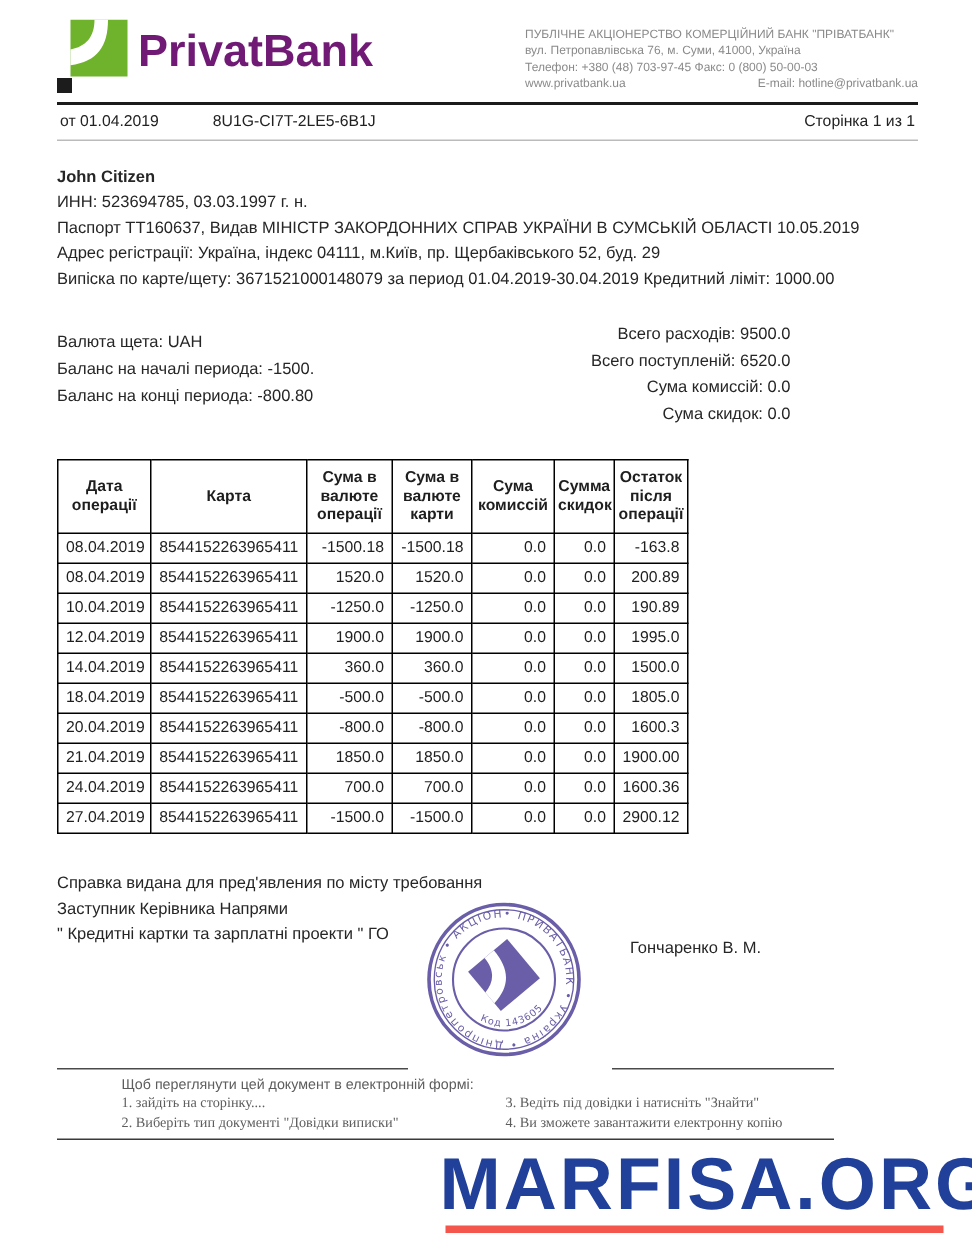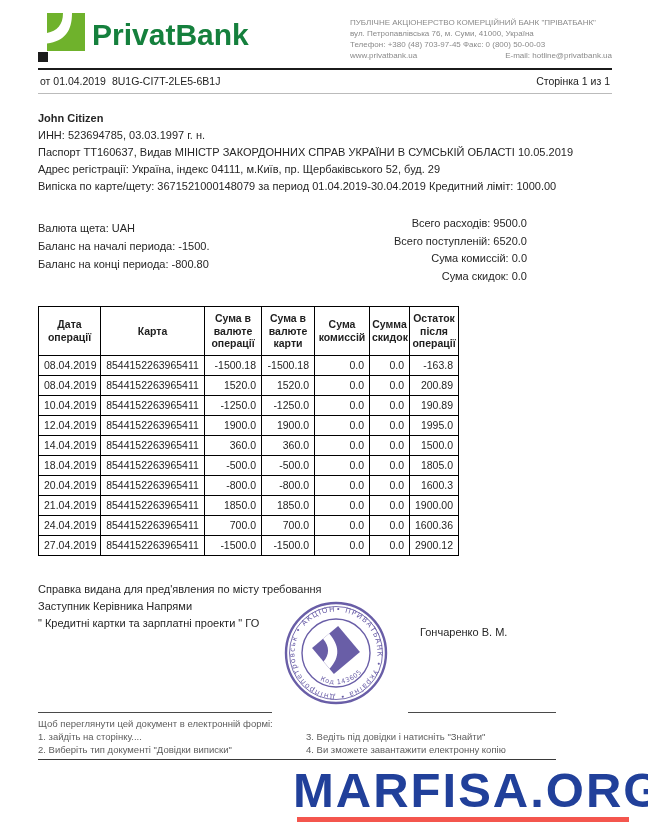--- a/index.html
+++ b/index.html
@@ -8,26 +8,26 @@
     position:relative; width:648px; height:838px; margin:0 auto;
     background:#ffffff; overflow:hidden;
     font-family:"Liberation Sans","DejaVu Sans",sans-serif;
     color:#2b2b2b;
   }
   .content { padding:0 36px 0 38px; }
 
   
   .header { display:flex; justify-content:space-between; align-items:flex-start; padding:13px 0 6px 0; }
   .logo-wrap { display:flex; align-items:center; gap:5px; }
-  .logo-text { font-size:30px; font-weight:700; color:#15803d; letter-spacing:0; line-height:1; padding-bottom:6px; }
+  .logo-text { font-size:30px; font-weight:700; color:#701a75; letter-spacing:0; line-height:1; padding-bottom:6px; }
   .bank-details { font-size:8px; line-height:11px; color:#8a8a8a; width:262px; padding-top:4px; }
   .bank-details .row4 { display:flex; justify-content:space-between; }
   .thick-rule { border-bottom:2px solid #1b1b1b; }
   .meta-row { display:flex; align-items:center; font-size:10.5px; color:#222; padding:5px 2px 6px 2px; }
-  .meta-code { margin-left:6px; }
+  .meta-code { margin-left:36px; }
   .meta-page { margin-left:auto; }
   .thin-rule { border-bottom:1px solid #bbbbbb; }
 
   
   .client { margin-top:16px; font-size:11px; line-height:17px; color:#262626; }
   .client .name { font-weight:700; }
 
   
   .summary { display:flex; justify-content:space-between; margin-top:24px; }
   .summary-left { font-size:11px; line-height:18px; color:#262626; }
@@ -43,22 +43,22 @@
   .note { margin-top:27px; font-size:11px; color:#262626; }
   .signer-area { position:relative; margin-top:3px; height:113px; }
   .signer-role { font-size:11px; line-height:17px; color:#262626; }
   .signer-name { position:absolute; left:382px; top:28px; font-size:11px; color:#262626; }
   .stamp { position:absolute; left:245px; top:2px; opacity:0.88; }
 
   .sig-lines { display:flex; margin-top:1px; }
   .sig-line-left { width:234px; border-bottom:1px solid #4a4a4a; }
   .sig-line-right { width:148px; margin-left:136px; border-bottom:1px solid #4a4a4a; }
 
-  .instructions { margin-top:4px; font-size:9.5px; line-height:13px; color:#5d5d5d; }
-  .instr-grid { display:grid; grid-template-columns:252px auto; column-gap:16px; }
+  .instructions { margin-top:4px; font-size:9.5px; line-height:13px; color:#5d5d5d;margin-left:43px; }
+  .instr-grid { display:grid; grid-template-columns:252px auto; column-gap:4px;font-family:Liberation Serif, serif; }
   .bottom-rule { width:518px; border-bottom:1.5px solid #3a3a3a; margin-top:3px; }
 
   
   .watermark { position:absolute; left:293px; top:766px; }
   .watermark-text { font-size:49px; font-weight:600; letter-spacing:2px; color:#21409a; line-height:1; }
   .watermark-bar { width:332px; height:5px; background:#f4564e; margin-top:2px; margin-left:4px; }
 </style>
 </head>
 <body>
 

